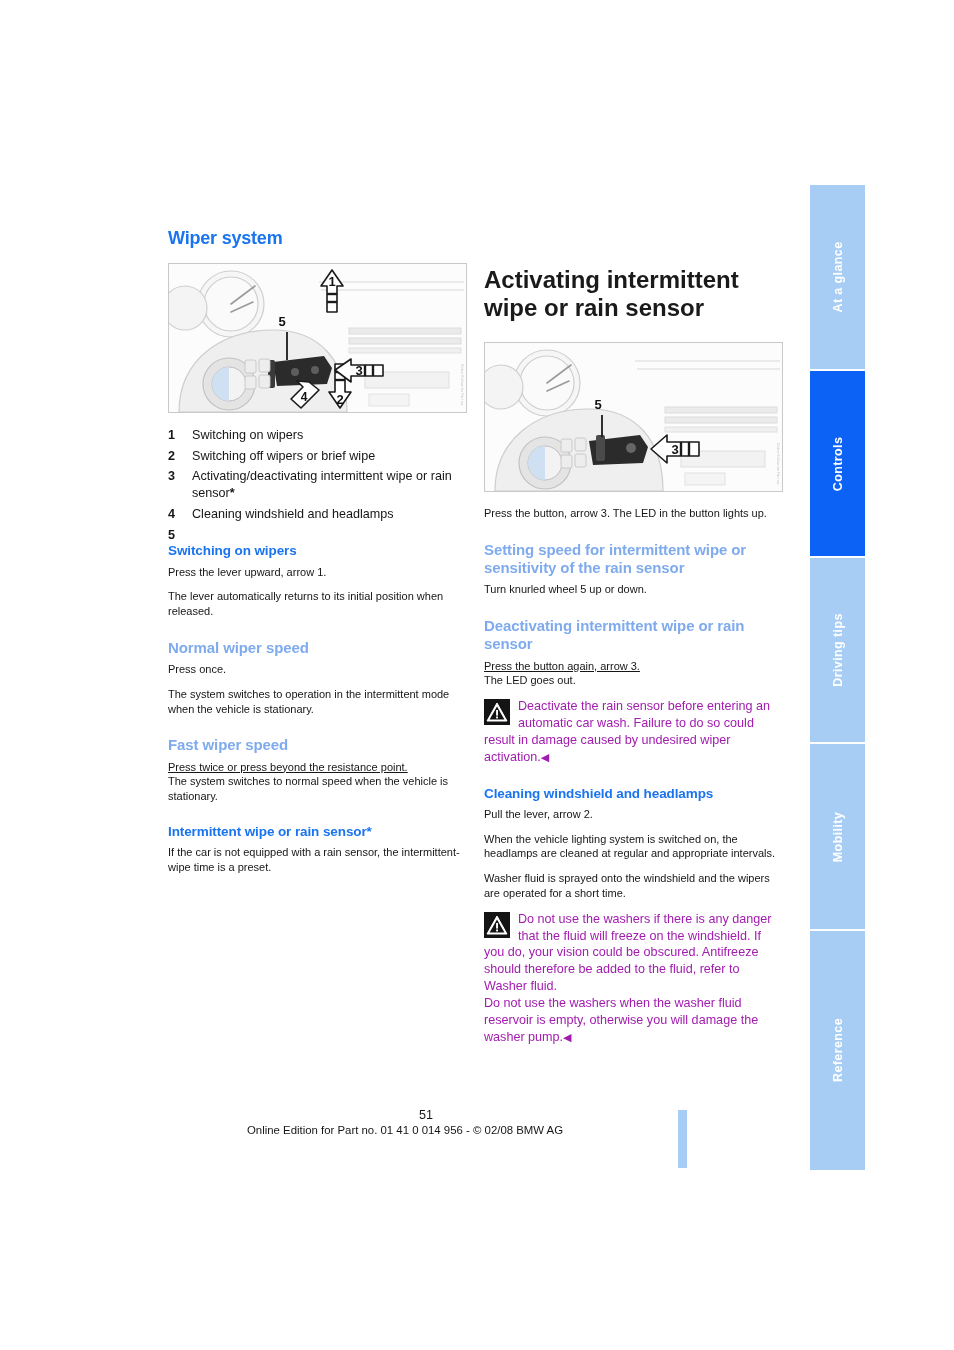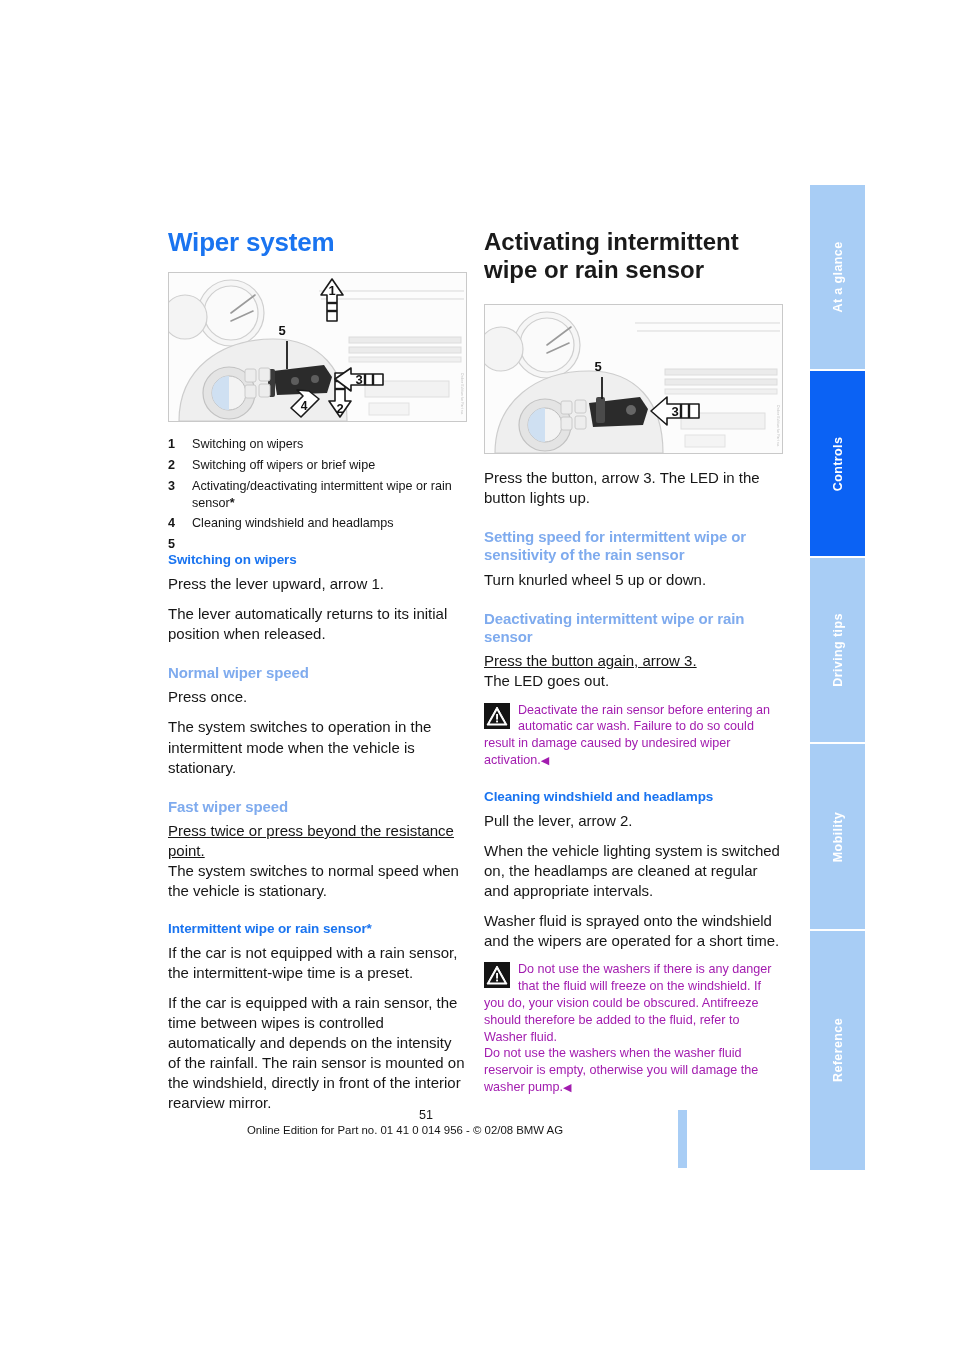--- a/index.html
+++ b/index.html
@@ -56,25 +56,25 @@
     color: #ffffff;
   }
 
   
   .col {
     position: absolute;
     top: 228px;
     width: 300px;
   }
   .col-left  { left: 168px; }
-  .col-right { left: 484px; }
+  .col-right { left: 484px; margin-top: 38px; }
 
   
   h1.title {
-    font-size: 26px;
+    font-size: 18px;
     font-weight: bold;
     color: #1a74f0;
     margin: 0 0 14px 0;
     letter-spacing: -0.2px;
     line-height: 1.15;
   }
   h2.head-main {
     font-size: 13.5px;
     font-weight: bold;
     color: #1a74f0;
@@ -88,21 +88,21 @@
     color: #7fabee;
     margin: 20px 0 5px 0;
     line-height: 1.22;
     letter-spacing: -0.1px;
   }
   .col-right h2.head-main:first-child,
   .col-right h3.head-sub:first-child { margin-top: 0; }
 
   
   p.body {
-    font-size: 15px;
+    font-size: 11px;
     line-height: 1.34;
     margin: 0 0 10px 0;
     color: #161616;
   }
   p.body.tight { margin-bottom: 0; text-decoration: underline; }
 
   
   .figure {
     position: relative;
     width: 297px;
@@ -327,21 +327,20 @@
     <h3 class="head-sub">Normal wiper speed</h3>
     <p class="body">Press once.</p>
     <p class="body">The system switches to operation in the intermittent mode when the vehicle is stationary.</p>
 
     <h3 class="head-sub">Fast wiper speed</h3>
     <p class="body tight">Press twice or press beyond the resistance point.</p>
     <p class="body">The system switches to normal speed when the vehicle is stationary.</p>
 
     <h2 class="head-main">Intermittent wipe or rain sensor*</h2>
     <p class="body">If the car is not equipped with a rain sensor, the intermittent-wipe time is a preset.</p>
-    <p class="body">If the car is equipped with a rain sensor, the time between wipes is controlled automatically and depends on the intensity of the rainfall. The rain sensor is mounted on the windshield, directly in front of the interior rearview mirror.</p>
   </div>
 
   <div class="col col-right">
 
     <h2 class="head-sub" style="margin-top:0;">Activating intermittent wipe or rain sensor</h2>
 
     <div class="figure" style="margin-top:11px;">
       <svg width="297" height="148" viewBox="0 0 297 148">
         <rect x="0" y="0" width="297" height="148" fill="#fcfcfc"></rect>
         <g stroke="#d9d9d9" stroke-width="1" fill="none">

